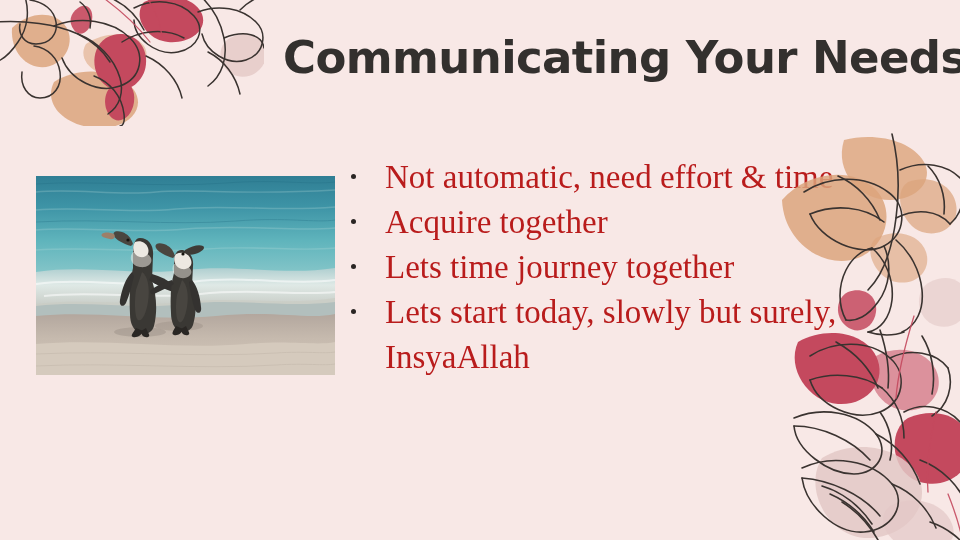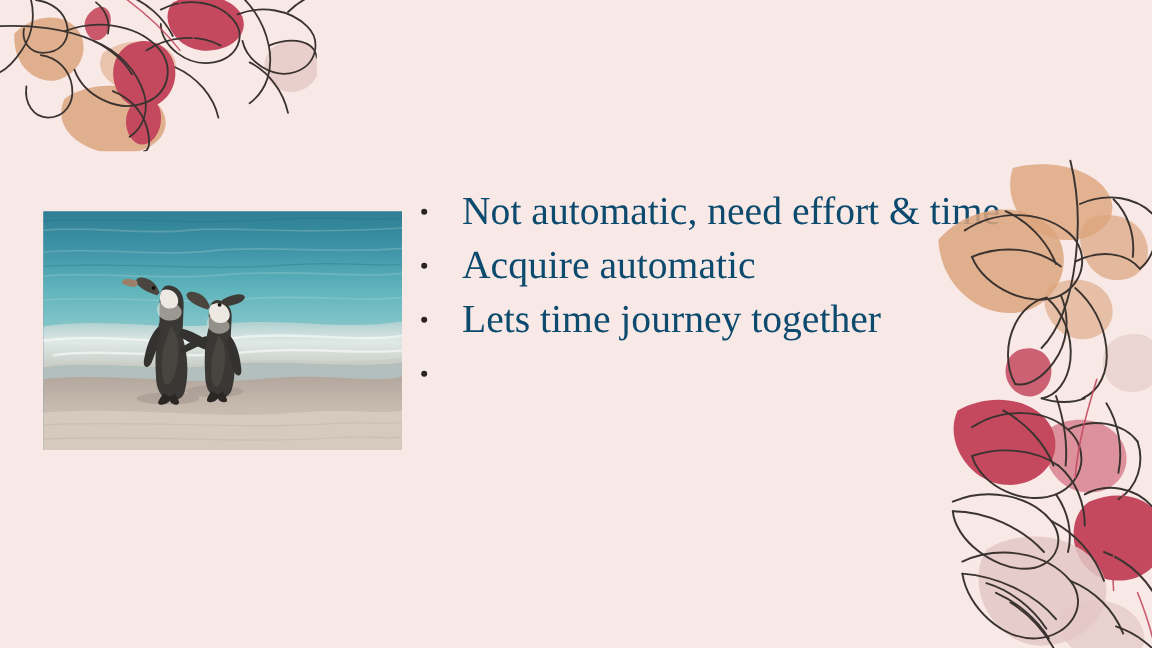--- a/index.html
+++ b/index.html
@@ -68,21 +68,21 @@
 
   
   #bullets {
     position: absolute;
     left: 348px;
     top: 155px;
     width: 520px;
     margin: 0;
     padding: 0;
     list-style: none;
-    color: #0c4a6e;
+    color: #b91c1c;
     font-family: "Liberation Serif", serif;
     font-size: 33px;
     line-height: 45px;
   }
   #bullets li {
     position: relative;
     padding-left: 37px;
     margin: 0;
   }
   #bullets li .dot {
@@ -134,20 +134,21 @@
           <path d="M86 16 C94 22 98 32 96 42"></path>
         </g>
         <g fill="none" stroke="#C4495E" stroke-width="1.2" stroke-linecap="round" opacity="0.9">
           <path d="M104 8 C124 22 142 38 156 56"></path>
           <path d="M152 10 C160 22 166 36 168 50"></path>
         </g>
       </g>
     </svg>
   </div>
 
+  <div id="title">Communicating Your Needs</div>
 
   <div id="photo">
     <svg viewBox="0 0 299 199" width="299" height="199" xmlns="http://www.w3.org/2000/svg">
       <defs>
         <linearGradient id="seaGrad" x1="0" y1="0" x2="0" y2="1">
           <stop offset="0%" stop-color="#2F7E94"></stop>
           <stop offset="30%" stop-color="#3E94A6"></stop>
           <stop offset="62%" stop-color="#5FB4BC"></stop>
           <stop offset="100%" stop-color="#8CC9CB"></stop>
         </linearGradient>
@@ -236,28 +237,29 @@
     </svg>
   </div>
 
   <ul id="bullets">
     <li>
       <span class="dot"></span>
       <span>Not automatic, need effort &amp; time</span>
     </li>
     <li>
       <span class="dot"></span>
-      <span>Acquire automatic</span>
+      <span>Acquire together</span>
     </li>
     <li>
       <span class="dot"></span>
       <span>Lets time journey together</span>
     </li>
     <li>
       <span class="dot"></span>
+      <span>Lets start today, slowly but surely, InsyaAllah</span>
     </li>
   </ul>
 
   <div class="deco" id="deco-right">
     <svg viewBox="0 0 190 420" width="190" height="420" xmlns="http://www.w3.org/2000/svg">
       <g>
 
         <path d="M2 70 C26 42 70 36 94 58 C116 78 108 116 78 128 C46 140 4 114 2 70 Z" fill="#DCA47C" opacity="0.85"></path>
         <path d="M64 10 C94 2 132 10 144 32 C154 50 138 70 110 70 C80 70 54 42 64 10 Z" fill="#DCA47C" opacity="0.8"></path>
         <path d="M128 52 C150 44 172 54 176 74 C180 94 162 108 142 102 C122 96 112 62 128 52 Z" fill="#DCA47C" opacity="0.7"></path>

